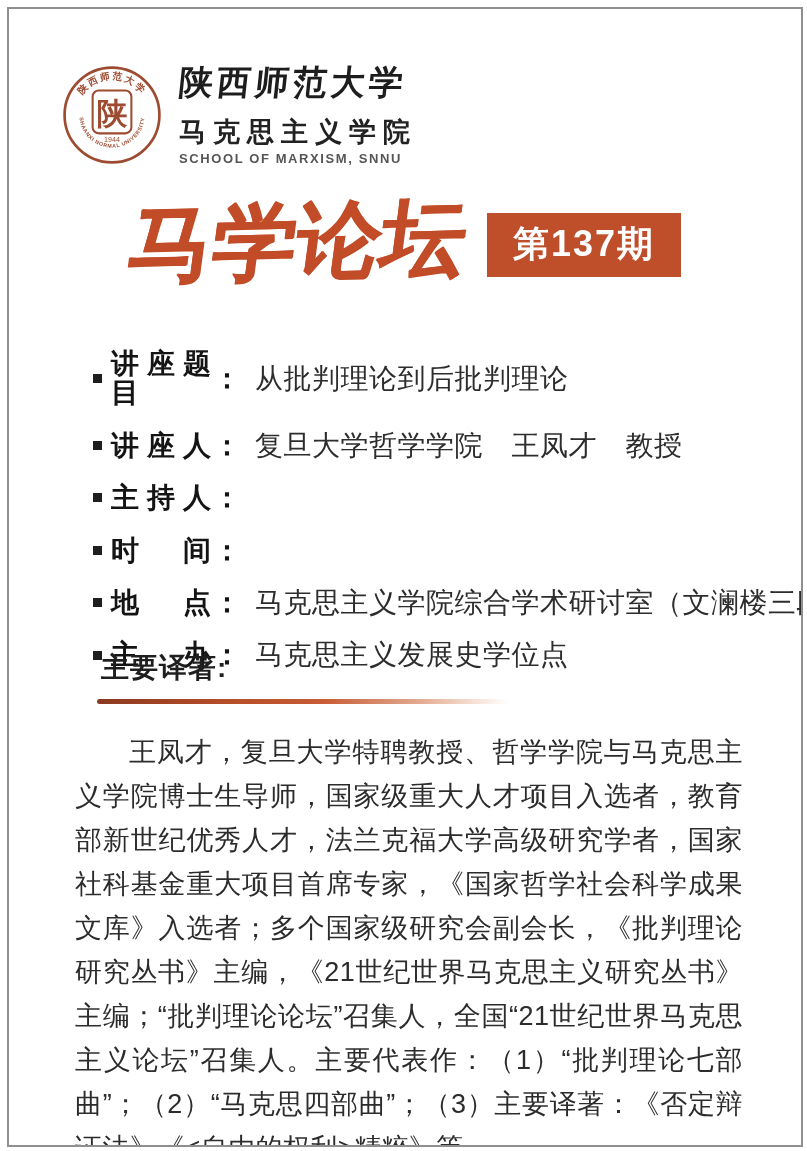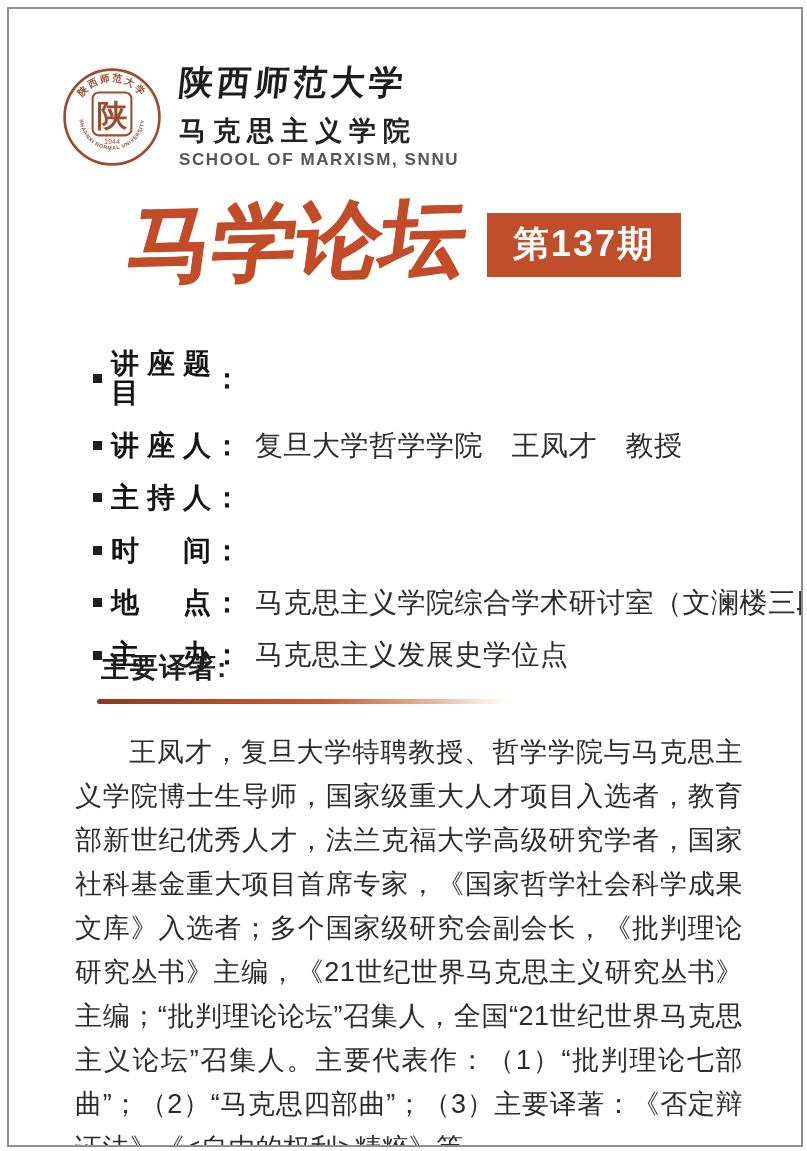--- a/index.html
+++ b/index.html
@@ -22,21 +22,21 @@
   .uni-name{
     font-size:34px;font-weight:900;color:#1d1d1d;
     letter-spacing:4px;transform:skewX(-6deg);line-height:1.1;
     font-family:"Liberation Serif","DejaVu Serif",serif;
   }
   .dept-name{
     font-size:27px;font-weight:900;color:#222;
     letter-spacing:7px;line-height:1.25;margin-top:14px;
   }
   .dept-en{
-    font-size:17px;font-weight:700;color:#555;
+    font-size:13px;font-weight:700;color:#555;
     letter-spacing:1.6px;margin-top:1px;
   }
   
   .title-row{
     position:absolute;top:185px;left:0;right:0;
     display:flex;justify-content:center;align-items:flex-end;gap:22px;
   }
   .calligraphy{
     font-size:84px;font-weight:900;color:#c24c28;line-height:1.15;
     letter-spacing:0px;transform:skewX(-9deg) rotate(-1.5deg);
@@ -117,20 +117,21 @@
   <div class="title-row">
     <div class="calligraphy">马学论坛</div>
     <div class="issue-badge">第137期</div>
   </div>
 
   <ul class="info-list">
     <li class="info-item">
       <span class="bullet"></span>
       <span class="info-label">讲座题目</span>
       <span class="info-colon">：</span>
+      <span class="info-value">从批判理论到后批判理论</span>
     </li>
     <li class="info-item">
       <span class="bullet"></span>
       <span class="info-label">讲座人</span>
       <span class="info-colon">：</span>
       <span class="info-value">复旦大学哲学学院　王凤才　教授</span>
     </li>
     <li class="info-item">
       <span class="bullet"></span>
       <span class="info-label">主持人</span>

